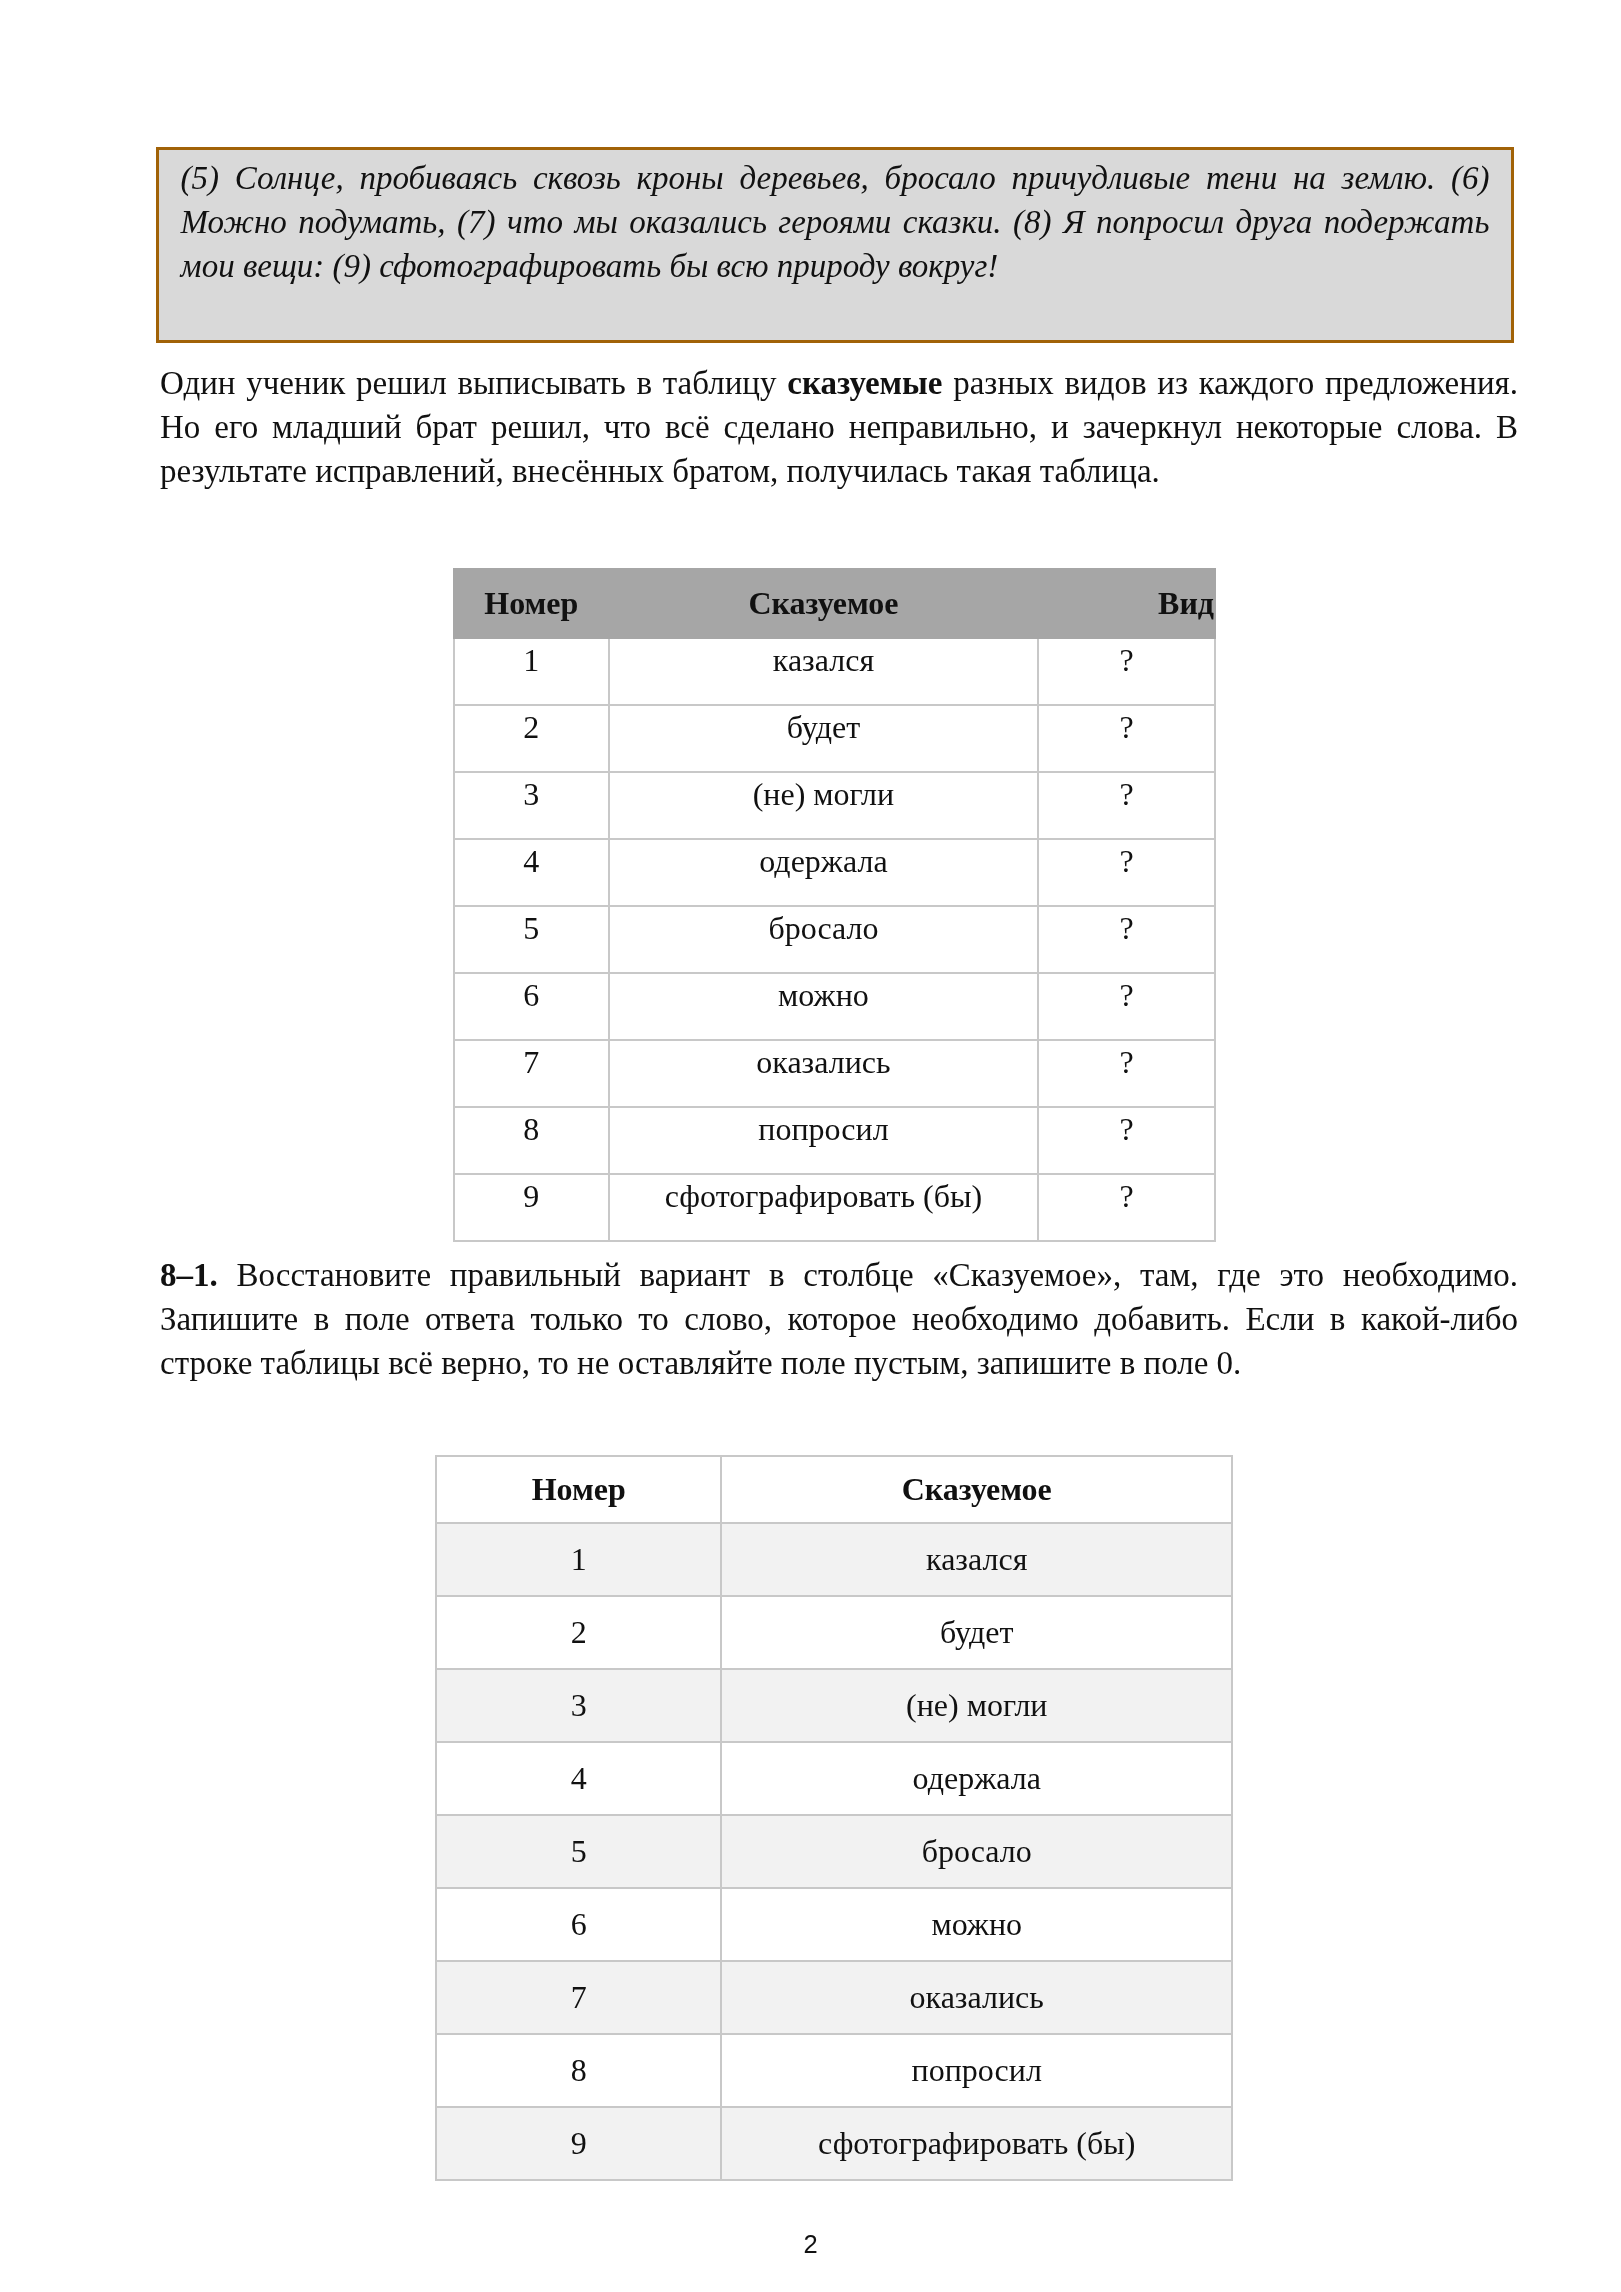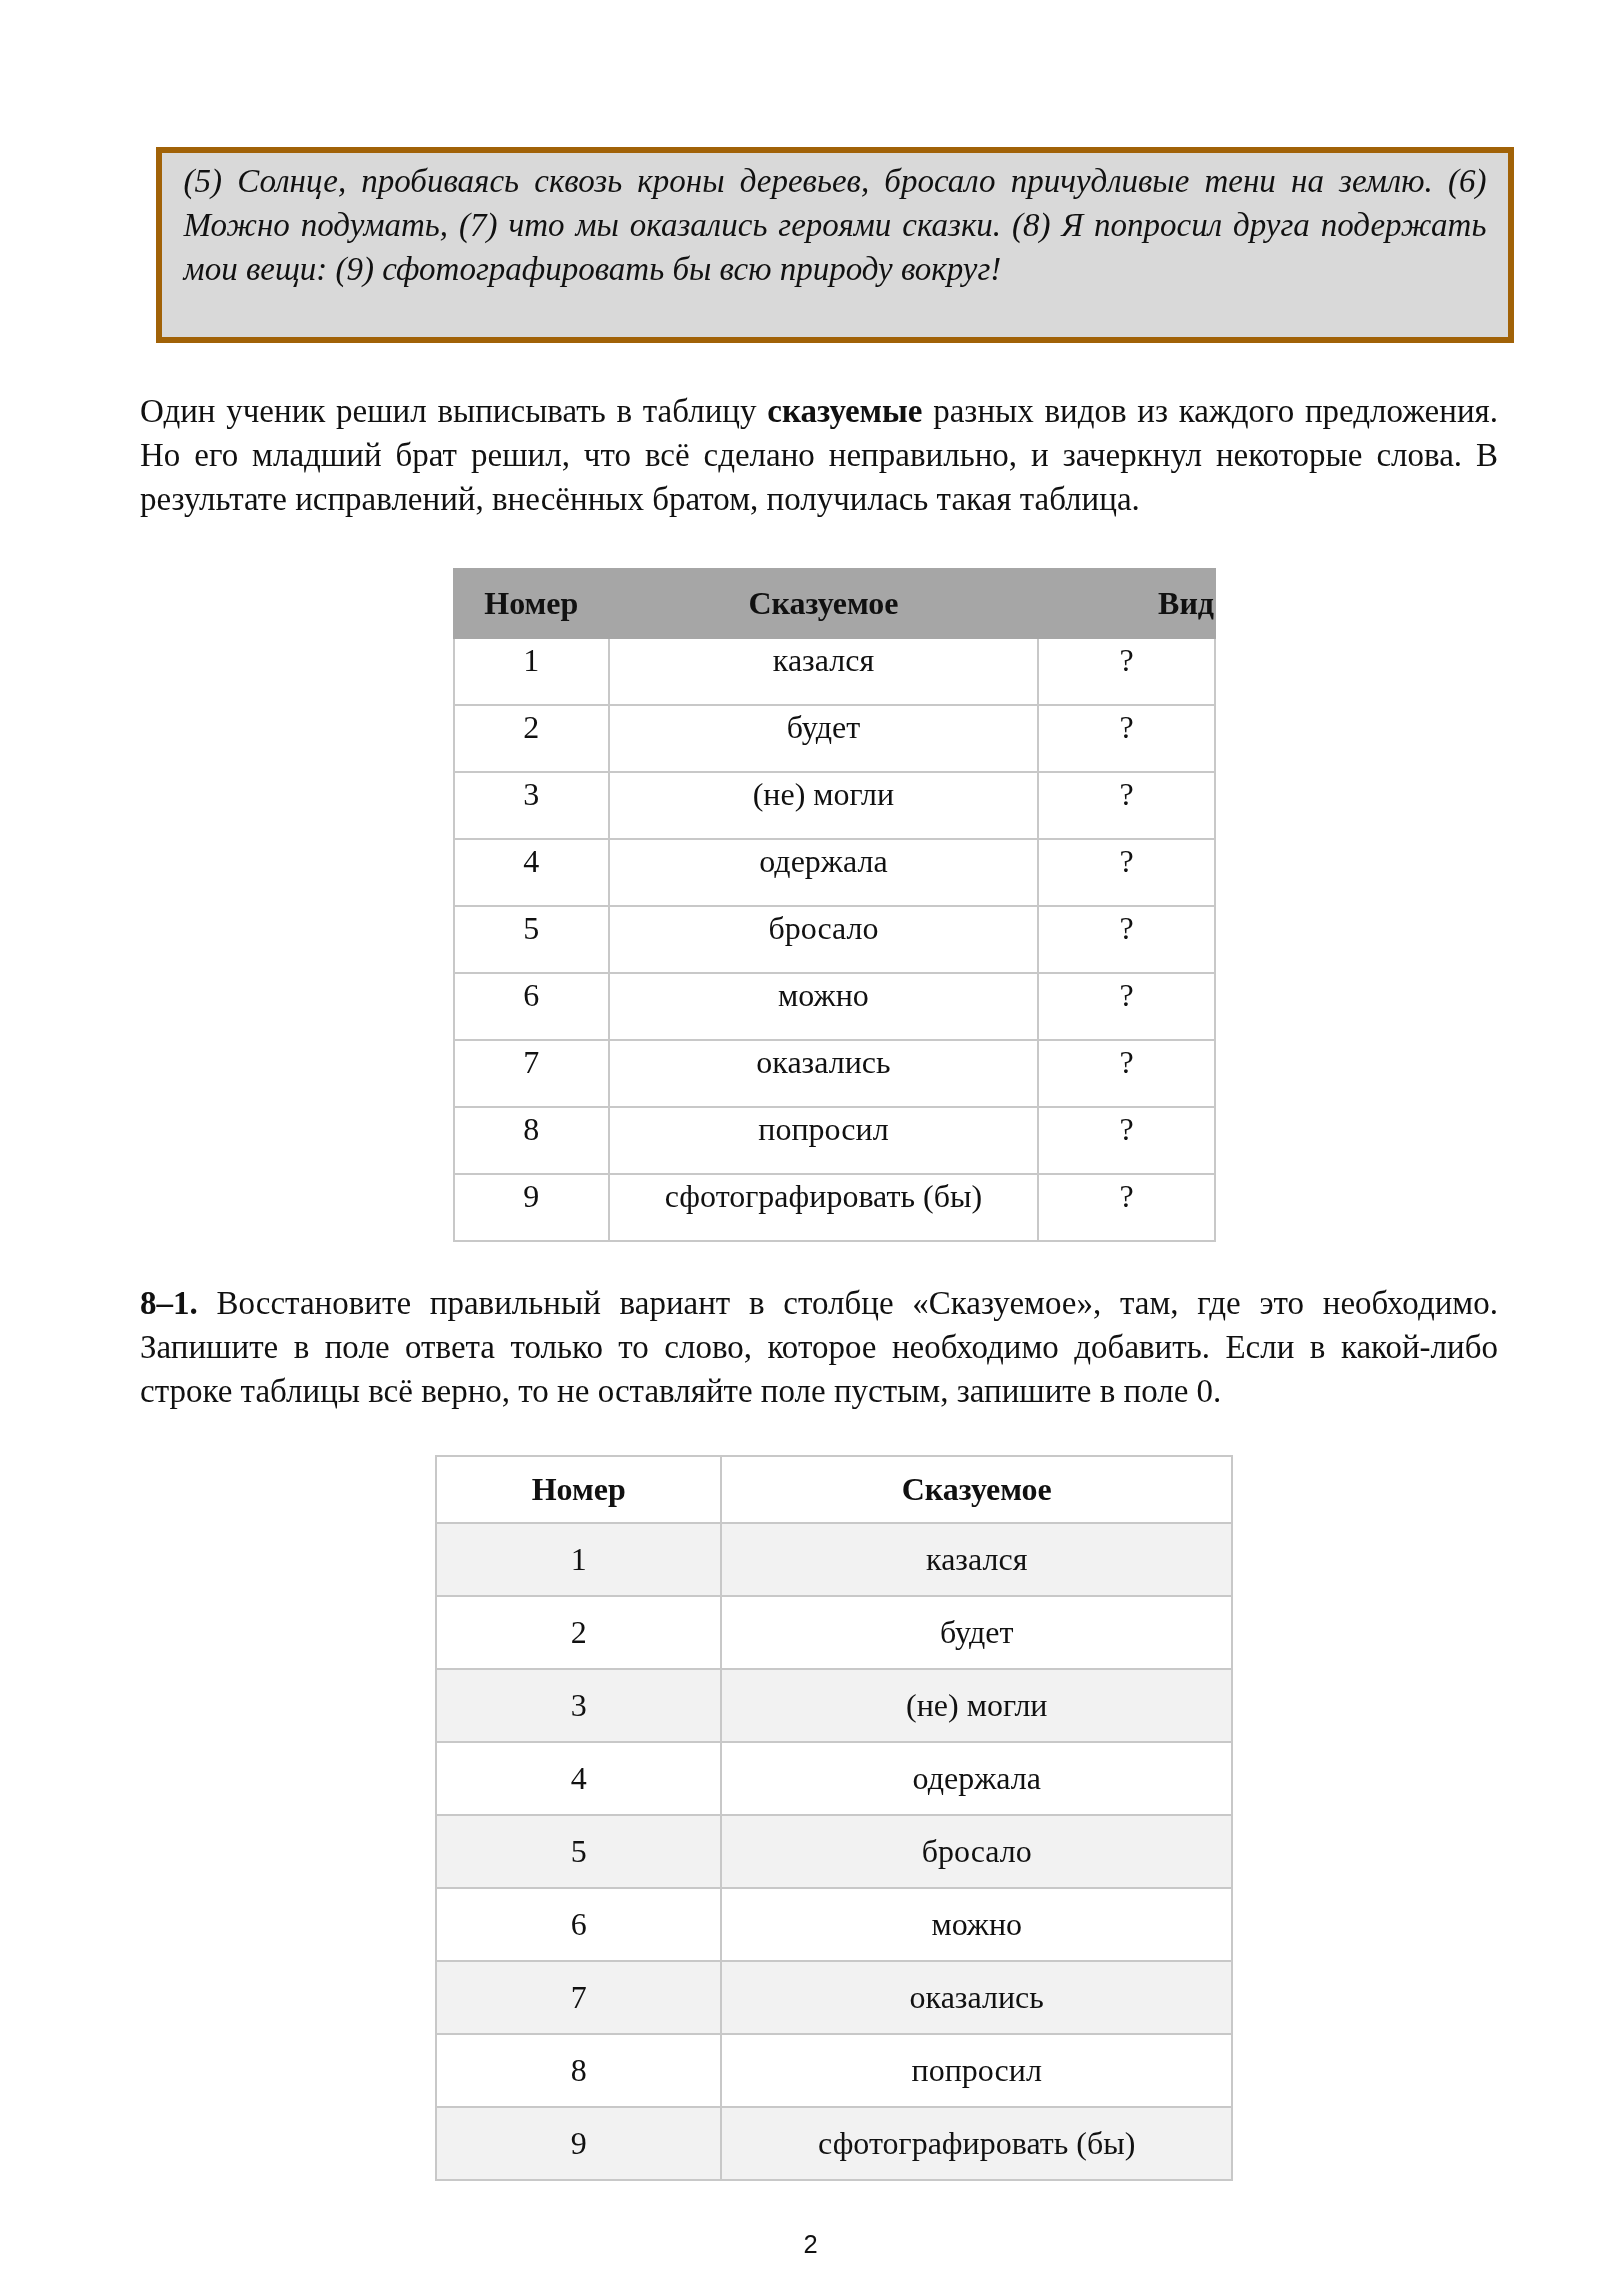--- a/index.html
+++ b/index.html
@@ -1,23 +1,23 @@
 <!DOCTYPE html>
 <html><head>
 <meta charset="utf-8">
 <style>
   html, body { margin:0; padding:0; background:#ffffff; }
   body { width:1621px; height:2293px; position:relative; overflow:hidden;
          font-family:"Liberation Serif", "DejaVu Serif", serif; color:#111; }
   .header { position:absolute; top:39px; left:0; width:1621px; text-align:center;
             font-size:27.4px; line-height:35px; }
   .quote { position:absolute; left:156px; top:147px; width:1358px; height:196px; box-sizing:border-box;
-           background:#d9d9d9; border:6px solid #a16207; padding:5.9px 21.6px 0 21.6px;
+           background:#d9d9d9; border:3px solid #a16207; padding:5.9px 21.6px 0 21.6px;
            font-style:italic; font-size:33px; line-height:44px; text-align:justify; }
-  .para { position:absolute; left:140px; width:1358px; font-size:33px; line-height:44px; text-align:justify;margin-top:28px; }
+  .para { position:absolute; left:160px; width:1358px; font-size:33px; line-height:44px; text-align:justify; }
   .para b { font-weight:bold; }
   table { position:absolute; border-collapse:collapse; font-size:32px;padding-left:7px; }
   td, th { text-align:center; border:2px solid #c8c8c8; padding:0; vertical-align:top; }
   #t1 { left:453px; top:568px; width:763px; }
   #t1 th { background:#a6a6a6; height:67px; font-weight:bold; vertical-align:middle; border-color:#a6a6a6; }
   #t1 td { height:65px; line-height:43px; padding-top:0; background:#fff; }
   #t1 .c1 { width:152px; } #t1 .c2 { width:426px; } #t1 .c3 { width:174px;text-align:right; }
   #t2 { left:435px; top:1455px; width:798px; }
   #t2 th { background:#fff; height:65px; font-weight:bold; vertical-align:middle; }
   #t2 td { height:71px; vertical-align:middle; }

